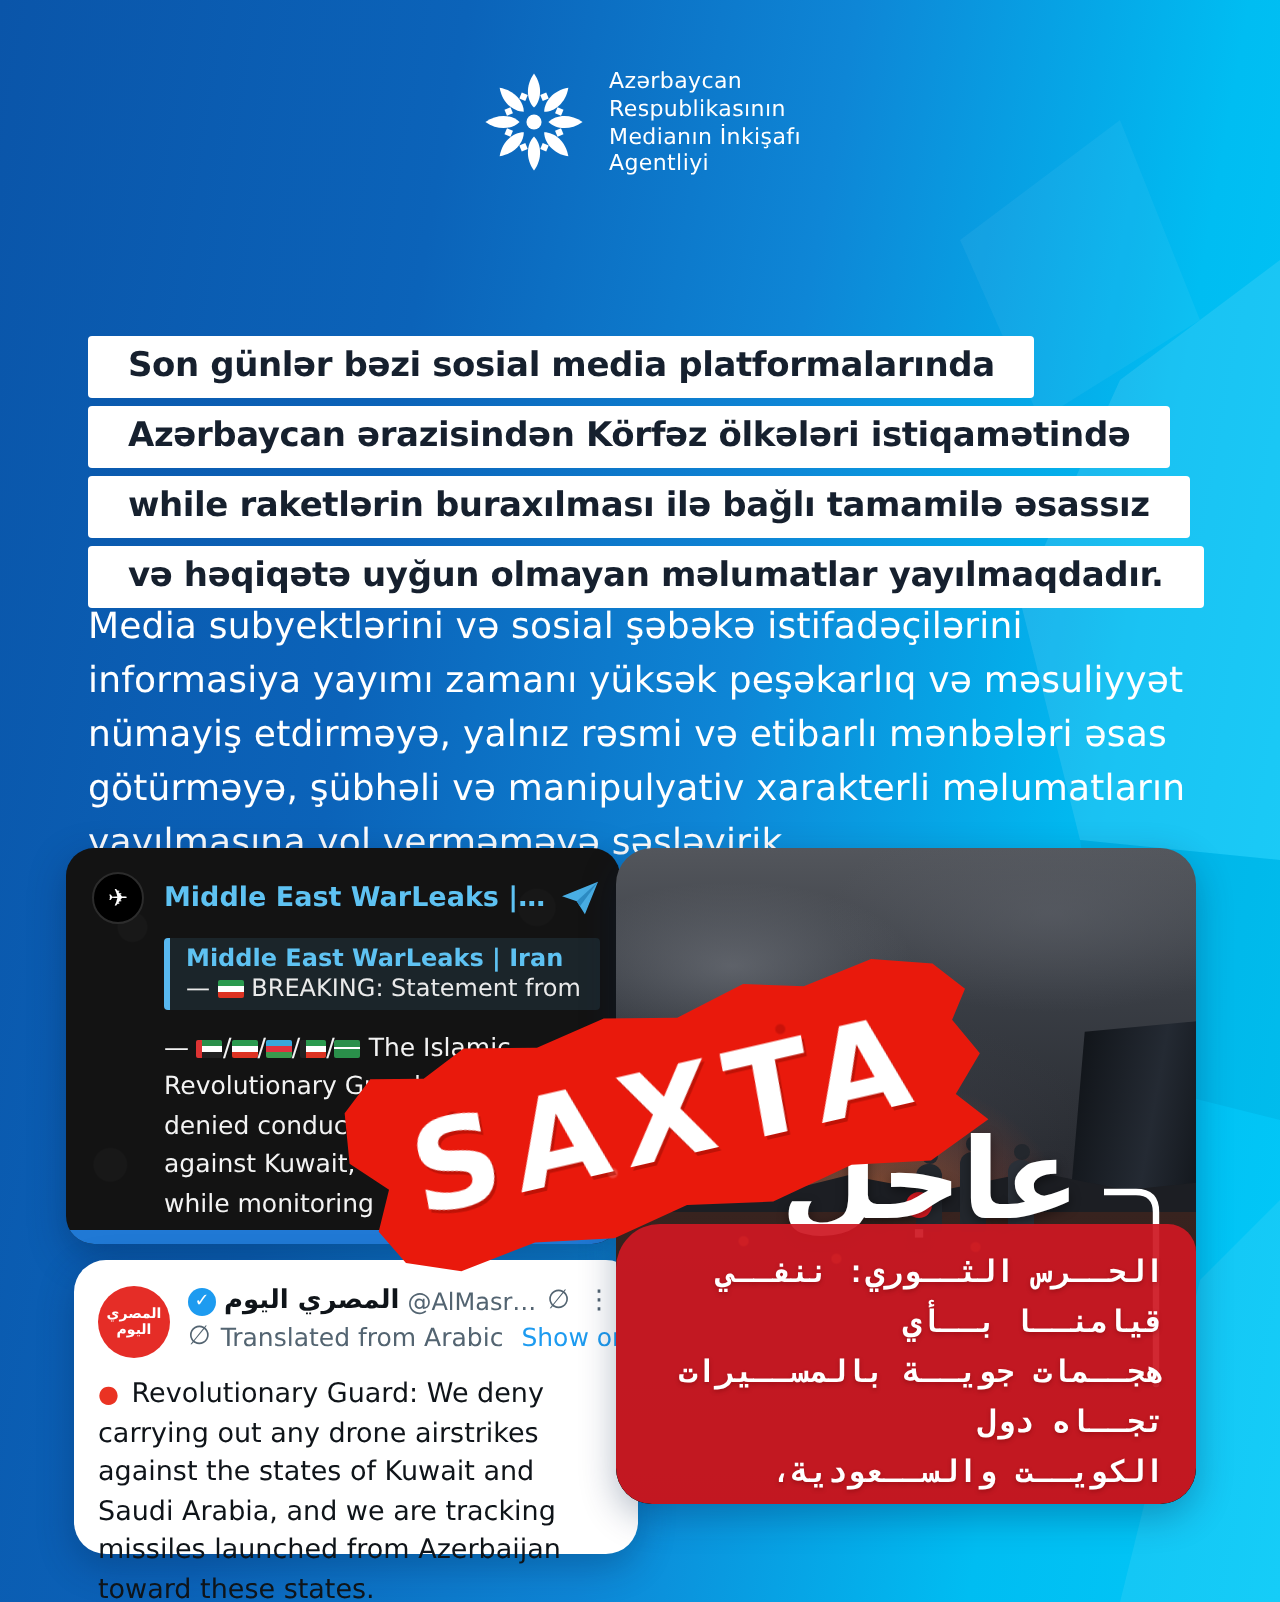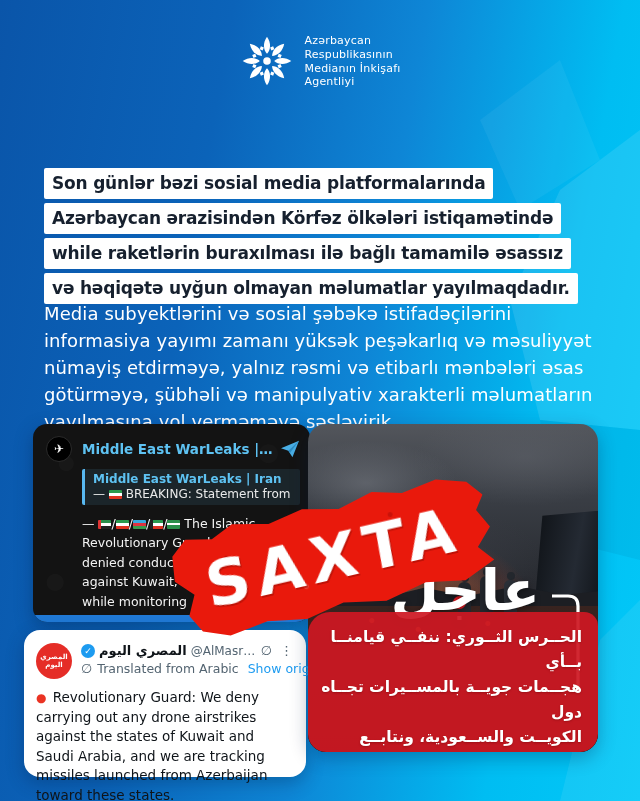--- a/index.html
+++ b/index.html
@@ -14,21 +14,21 @@
 
   
   .logo-row{position:absolute;top:34px;left:0;right:0;display:flex;justify-content:center;align-items:flex-start;gap:11px;}
   .agency-name{color:#fff;font-size:11px;line-height:1.25;font-weight:500;letter-spacing:.2px;}
   .title{position:absolute;top:98px;left:0;right:0;text-align:center;color:#fff;
     font-size:50px;font-weight:800;letter-spacing:.15em;text-indent:.15em;}
 
   
   .statement{position:absolute;top:168px;left:44px;}
   .statement .hl{display:table;background:#fff;color:#16202e;font-weight:700;
-    font-size:17px;padding:5px 8px 6px;margin-bottom:4px;border-radius:2px;white-space:nowrap;letter-spacing:-.2px;}
+    font-size:17px;padding:5px 20px 6px;margin-bottom:4px;border-radius:2px;white-space:nowrap;letter-spacing:-.2px;}
   .body-par{position:absolute;top:300px;left:44px;width:556px;color:#fff;
     font-size:18px;line-height:1.5;letter-spacing:.1px;}
 
   
   .tg-card{position:absolute;left:33px;top:424px;width:277px;height:198px;border-radius:14px;
     background:#131313;overflow:hidden;box-shadow:0 6px 18px rgba(0,30,70,.35);}
   .tg-doodle{position:absolute;inset:0;opacity:.5;background:
     radial-gradient(circle at 12% 20%,rgba(255,255,255,.05) 0 7px,transparent 8px),
     radial-gradient(circle at 85% 15%,rgba(255,255,255,.04) 0 9px,transparent 10px),
     radial-gradient(circle at 8% 80%,rgba(255,255,255,.05) 0 8px,transparent 9px),
@@ -48,21 +48,21 @@
   .tg-bottombar{position:absolute;left:0;right:0;bottom:0;height:7px;background:#2079d5;}
   .flag{display:inline-block;width:13px;height:9px;border-radius:1px;vertical-align:-1px;}
   .flag-iran{background:linear-gradient(180deg,#2a9a4e 33%,#fff 33% 66%,#d32 66%);}
   .flag-uae{background:linear-gradient(90deg,#d33 0 25%,rgba(0,0,0,0) 25%),linear-gradient(180deg,#2a8f4a 33%,#fff 33% 66%,#222 66%);}
   .flag-az{background:linear-gradient(180deg,#37a8dd 33%,#e03340 33% 66%,#3a9a4e 66%);}
   .flag-kw{background:linear-gradient(90deg,#222 0 25%,rgba(0,0,0,0) 25%),linear-gradient(180deg,#2a9a4e 33%,#fff 33% 66%,#d32 66%);}
   .flag-sa{background:linear-gradient(180deg,rgba(0,0,0,0) 38%,#fff 38% 52%,rgba(0,0,0,0) 52%),#2a8f4a;}
   .fsep{color:#f3f3f3;}
 
   
-  .tw-card{position:absolute;left:24px;top:630px;width:282px;height:147px;border-radius:16px;
+  .tw-card{position:absolute;left:37px;top:630px;width:282px;height:147px;border-radius:16px;
     background:#fff;padding:13px 13px 12px 12px;box-shadow:0 6px 18px rgba(0,30,70,.30);}
   .tw-row{display:flex;}
   .tw-avatar{width:36px;height:36px;border-radius:50%;background:#e52d27;flex:none;
     color:#fff;font-size:7px;font-weight:700;display:flex;align-items:center;justify-content:center;
     text-align:center;line-height:1.15;overflow:hidden;}
   .tw-col{flex:1;margin-left:9px;min-width:0;}
   .tw-line1{display:flex;align-items:center;gap:4px;white-space:nowrap;overflow:hidden;}
   .tw-badge{width:14px;height:14px;border-radius:50%;background:#1d9bf0;color:#fff;font-size:9px;
     display:flex;align-items:center;justify-content:center;flex:none;}
   .tw-name{color:#0f1419;font-weight:700;font-size:13px;}
@@ -97,21 +97,21 @@
     background:linear-gradient(100deg,#0d1014,#242a33 55%,#0b0e12);
     clip-path:polygon(14% 2%,96% 0,100% 100%,0 100%);transform:skewY(-3deg);}
   .person{position:absolute;width:13px;height:34px;background:#23272d;border-radius:6px 6px 2px 2px;}
   .person::before{content:"";position:absolute;top:-8px;left:2.5px;width:8px;height:8px;border-radius:50%;background:#23272d;}
   .p1{left:150px;top:158px;}  .p2{left:172px;top:152px;height:40px;}  .p3{left:196px;top:156px;background:#2b3038;}
   .urgent{position:absolute;top:134px;right:58px;color:#fff;font-weight:800;font-size:56px;
     text-shadow:0 2px 6px rgba(0,0,0,.45);}
   .urgent-dot{position:absolute;top:172px;right:132px;width:13px;height:13px;border-radius:50%;background:#ee1c24;}
   .bracket{position:absolute;top:168px;right:16px;width:30px;height:104px;pointer-events:none;}
   .red-panel{position:absolute;left:0;right:0;top:188px;bottom:0;
-    background:rgba(205,24,34,.93);border-radius:22px 14px 18px 18px;padding:13px 16px 8px 12px;}
+    background:rgba(205,24,34,.93);border-radius:22px 14px 18px 18px;padding:13px 16px 8px 12px;font-family:Liberation Mono, monospace;}
   .ar-headline{color:#fff;font-weight:700;font-size:15.5px;line-height:1.62;text-align:right;direction:rtl;
     text-shadow:0 1px 2px rgba(90,0,0,.35);}
 
   
   .stamp{position:absolute;left:170px;top:500px;width:326px;height:114px;transform:rotate(-13deg);
     background:
       radial-gradient(circle at 18% 30%,rgba(120,0,0,.30) 0 2px,transparent 3px),
       radial-gradient(circle at 40% 70%,rgba(255,255,255,.18) 0 2px,transparent 3px),
       radial-gradient(circle at 70% 25%,rgba(120,0,0,.28) 0 2px,transparent 3px),
       radial-gradient(circle at 85% 65%,rgba(255,255,255,.15) 0 2px,transparent 3px),

